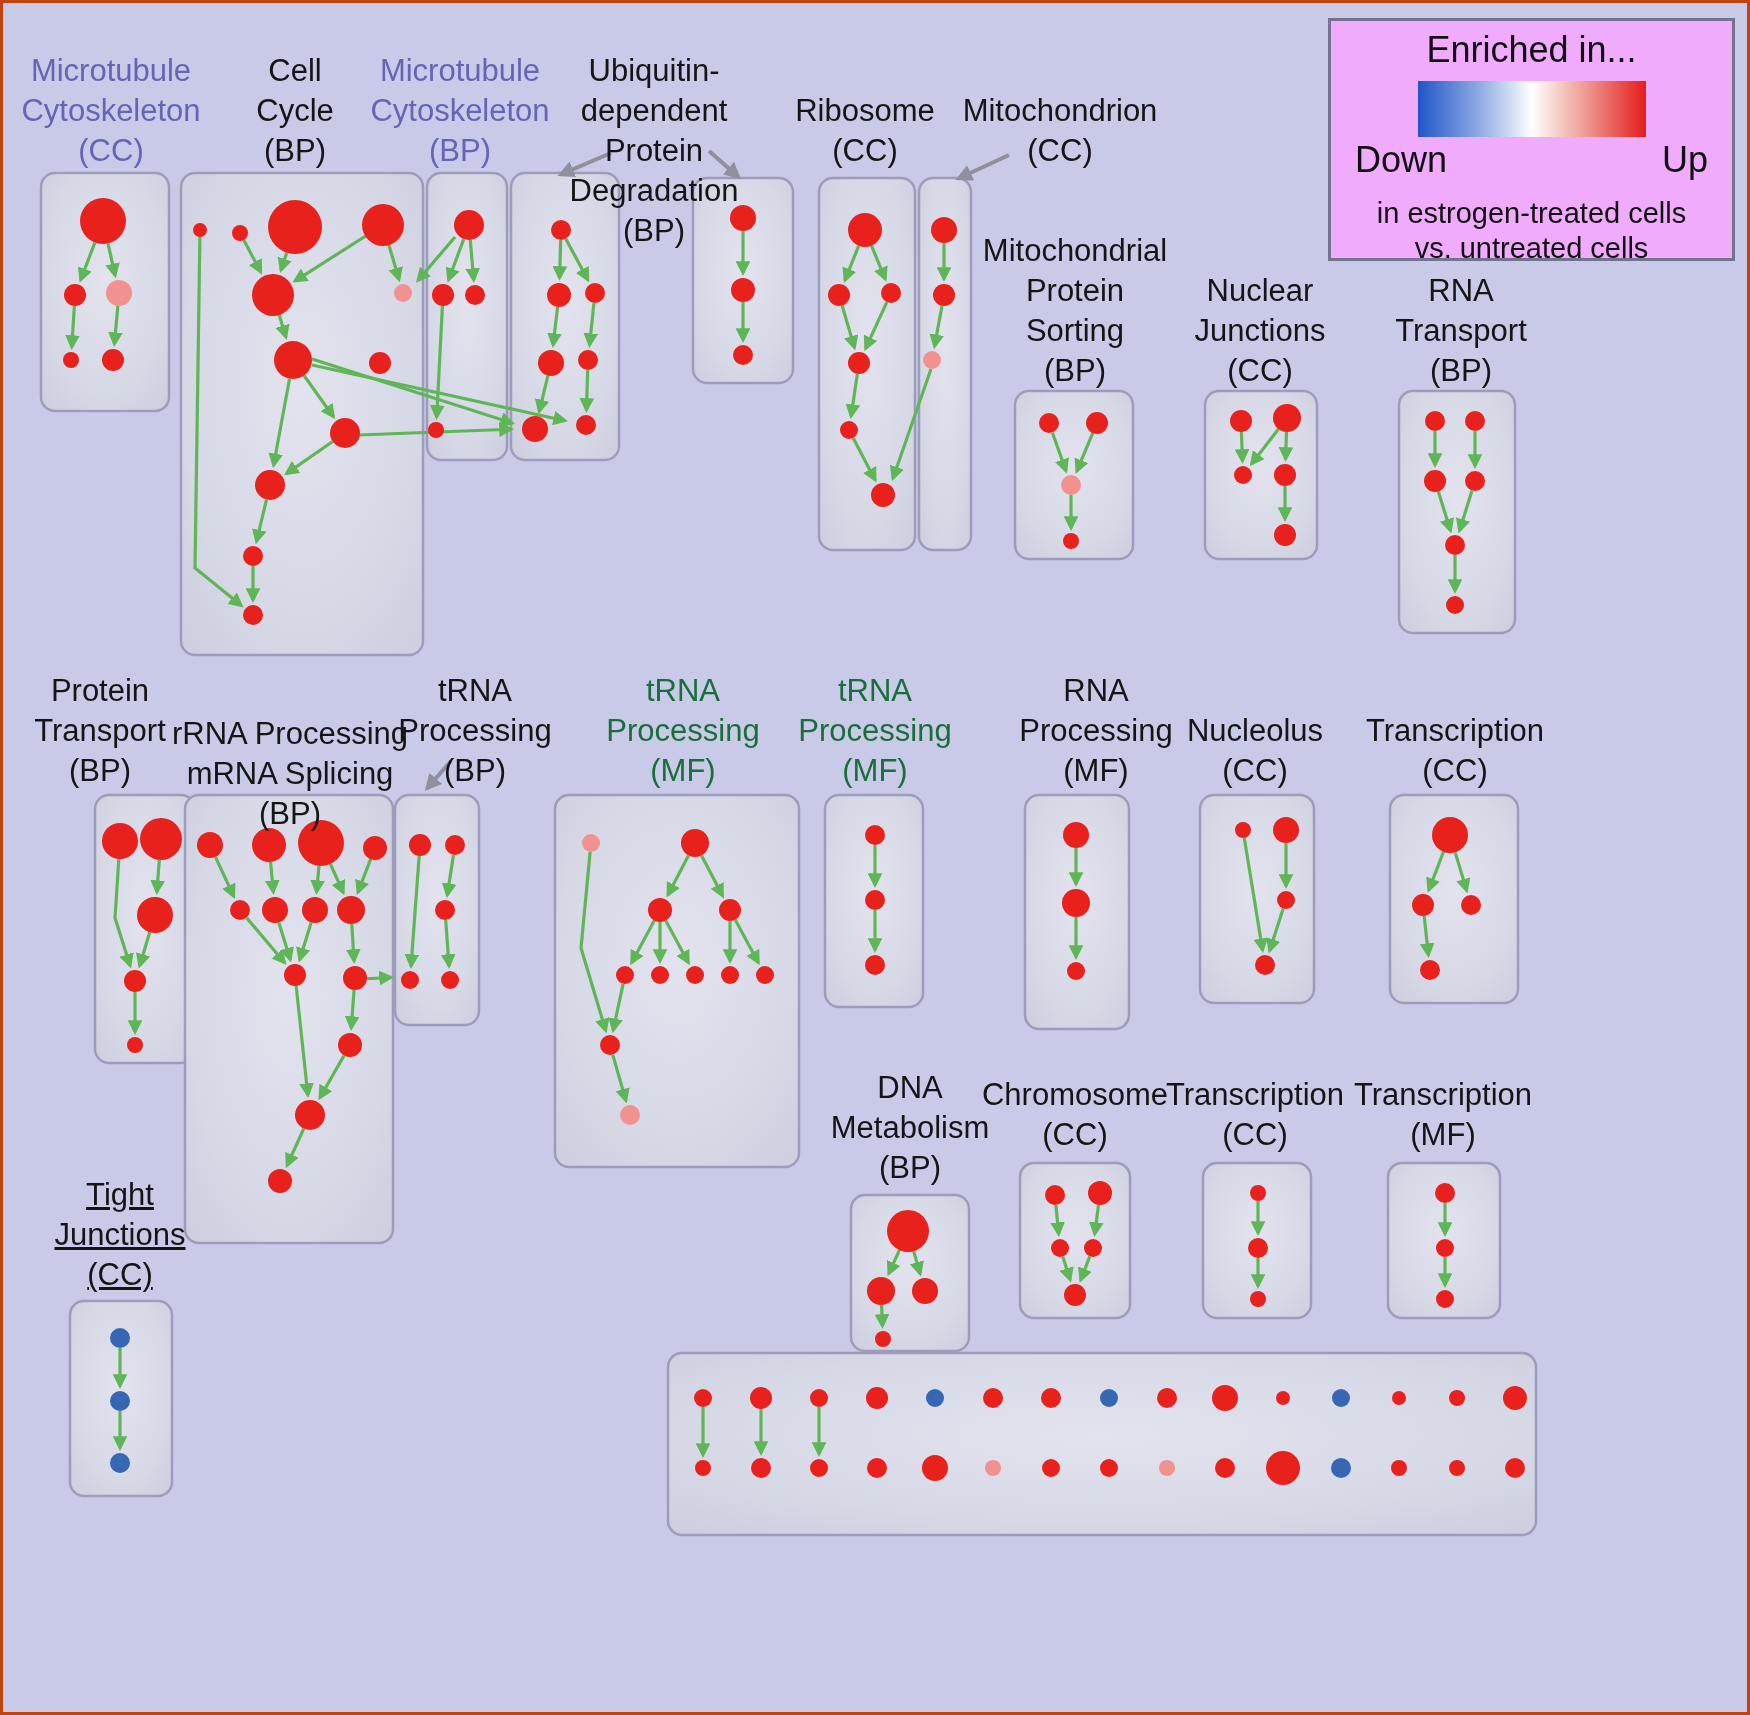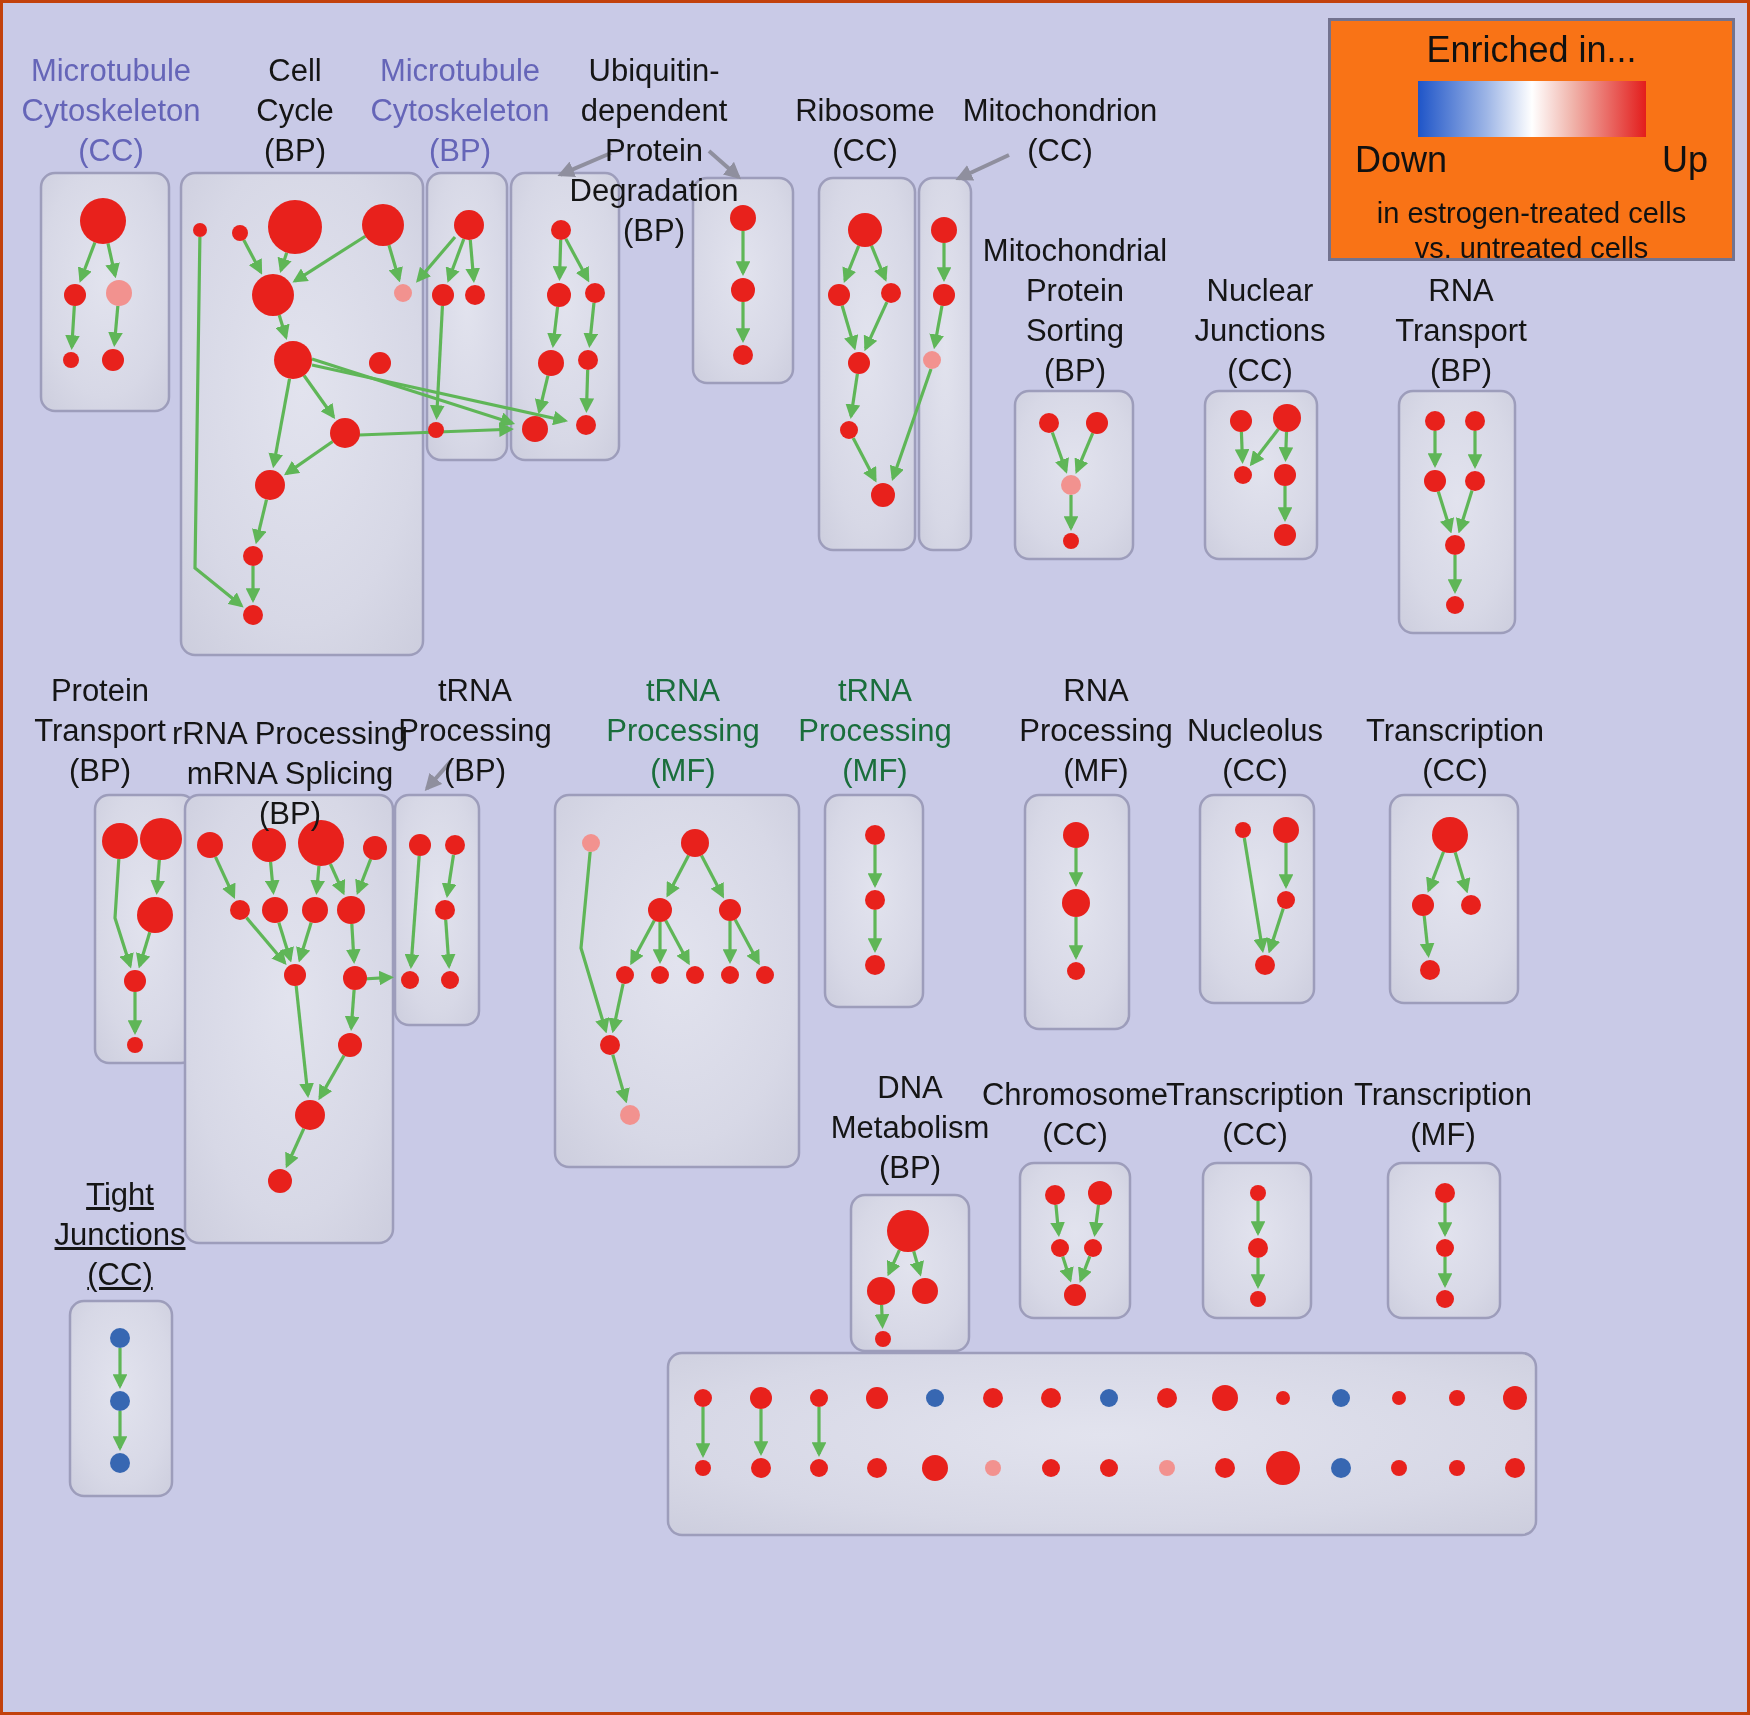--- a/index.html
+++ b/index.html
@@ -6,21 +6,21 @@
   html,body { font-family:"Liberation Sans", sans-serif; }
   body { background:#9a9ab5; }
   .canvas { position:relative; width:1750px; height:1715px; background:#c9cae7;
             border:3px solid #c2410c; overflow:hidden; }
   #diagram-svg { position:absolute; left:0; top:0; }
   .cluster-label { position:absolute; transform:translateX(-50%); text-align:center;
                    white-space:pre-line; font-size:31px; line-height:40px; color:#151515; }
   .cluster-label.blue  { color:#6565b8; }
   .cluster-label.green { color:#1a6e3c; }
   .legend { position:absolute; left:1325px; top:15px; width:407px; height:243px;
-            background:#f97316; border:3px solid #73738f; }
+            background:#f0abfc; border:3px solid #73738f; }
   .legend-title { font-size:36px; line-height:42px; text-align:center; margin-top:8px; color:#111; }
   .legend-gradient { width:228px; height:56px; margin:10px auto 0; }
   .legend-scale-row { display:flex; justify-content:space-between; padding:0 24px;
                       margin-top:2px; font-size:36px; line-height:42px; color:#111; }
   .legend-sub { text-align:center; font-size:29px; line-height:35px; color:#111; }
   .legend-sub.first { margin-top:15px; }
   .misc-text { position:absolute; left:222px; top:1238px; font-size:30px; line-height:42px;
                color:#111; white-space:pre-line; }
   .cluster-box { fill:url(#boxGrad); stroke:#9d9dbb; stroke-width:2.5; }
   .edge    { stroke:var(--edge-green,#5fb657); stroke-width:3.2; fill:none; }

